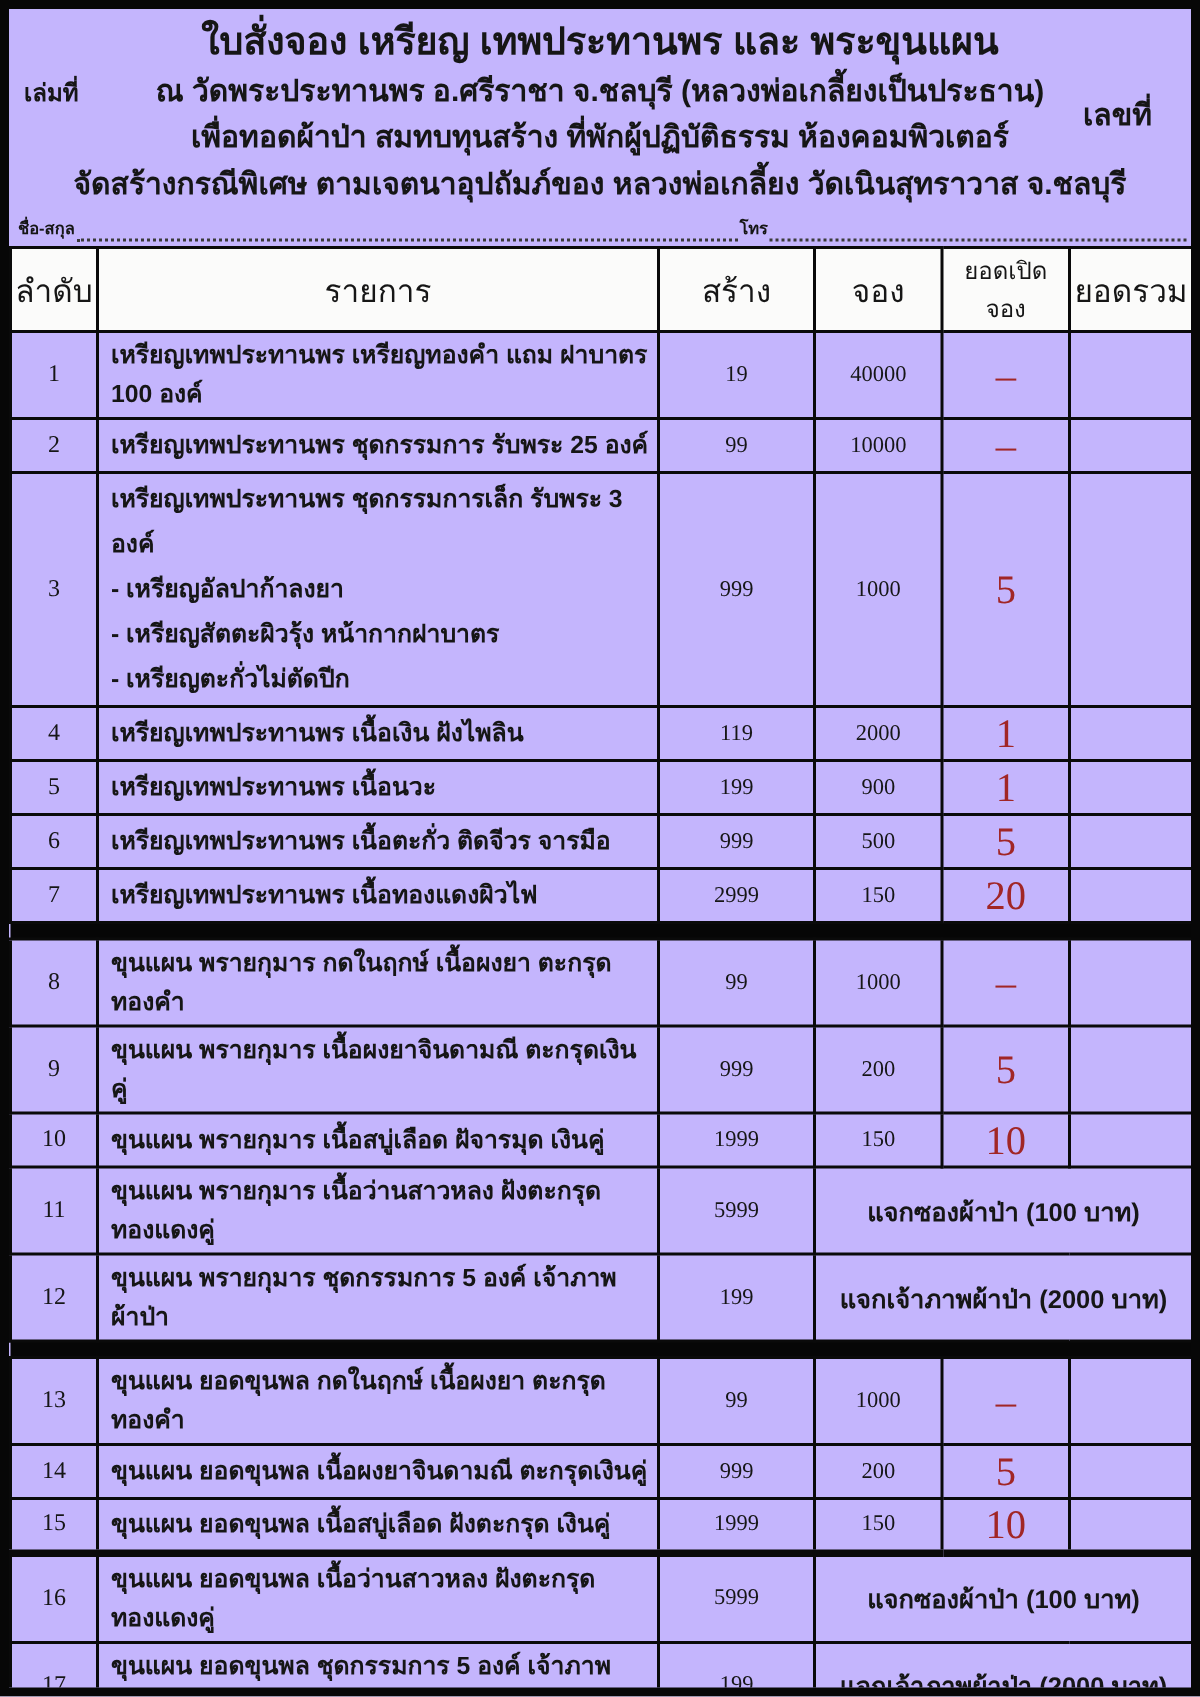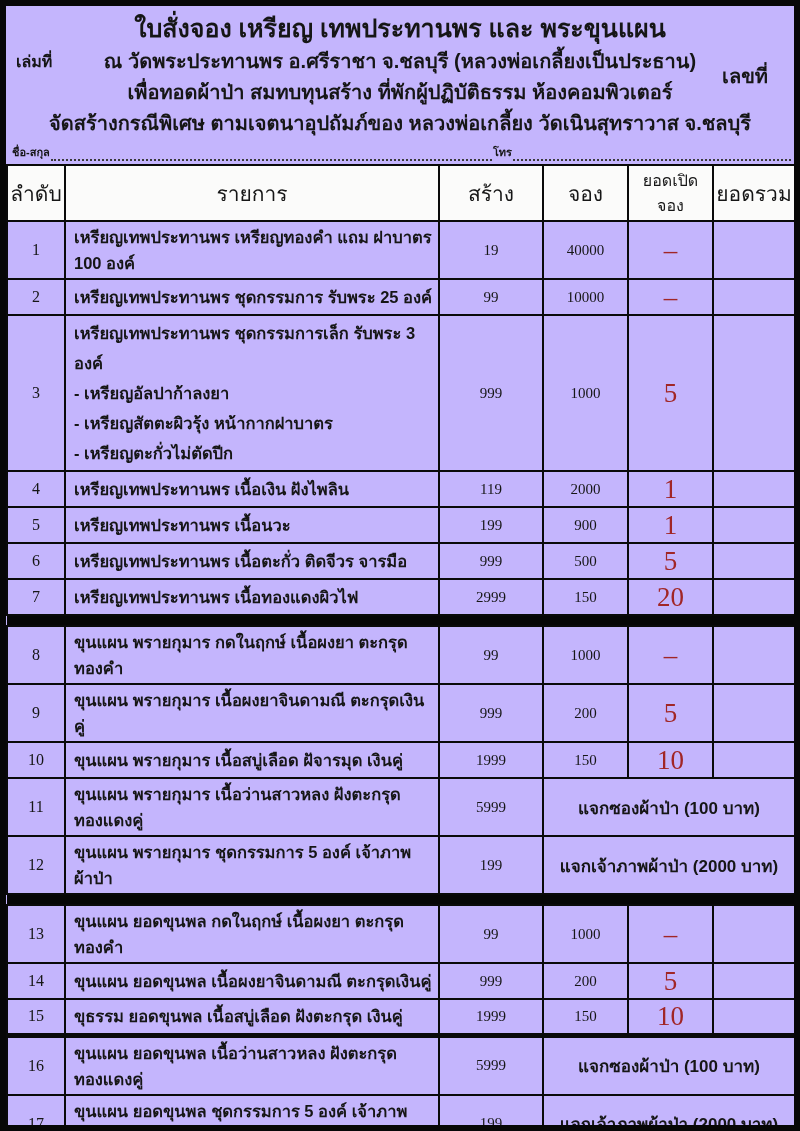--- a/index.html
+++ b/index.html
@@ -220,21 +220,21 @@
             <div class="item-line">ขุนแผน ยอดขุนพล เนื้อผงยาจินดามณี ตะกรุดเงินคู่</div>
           </td>
           <td class="num">999</td>
           <td class="num">200</td>
           <td class="open" style="color: rgb(161, 38, 38);">5</td>
           <td class="num"></td>
         </tr>
         <tr class="thick-after">
           <td class="no">15</td>
           <td class="item">
-            <div class="item-line">ขุธรรม ยอดขุนพล เนื้อสบู่เลือด ฝังตะกรุด เงินคู่</div>
+            <div class="item-line">ขุนแผน ยอดขุนพล เนื้อสบู่เลือด ฝังตะกรุด เงินคู่</div>
           </td>
           <td class="num">1999</td>
           <td class="num">150</td>
           <td class="open" style="color: rgb(161, 38, 38);">10</td>
           <td class="num"></td>
         </tr>
         <tr>
           <td class="no">16</td>
           <td class="item">
             <div class="item-line">ขุนแผน ยอดขุนพล เนื้อว่านสาวหลง ฝังตะกรุด ทองแดงคู่</div>

